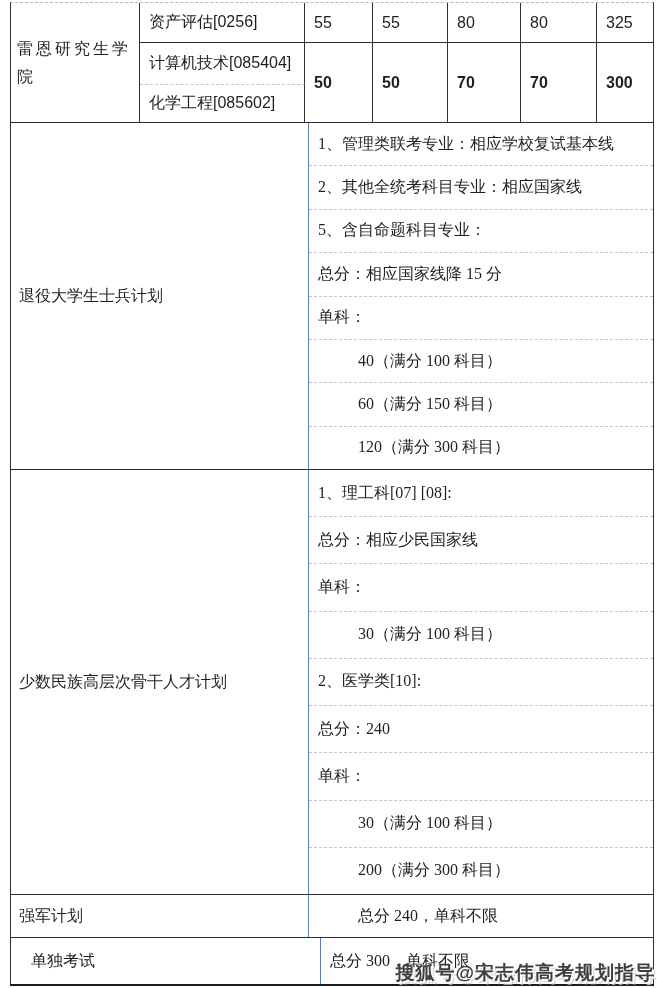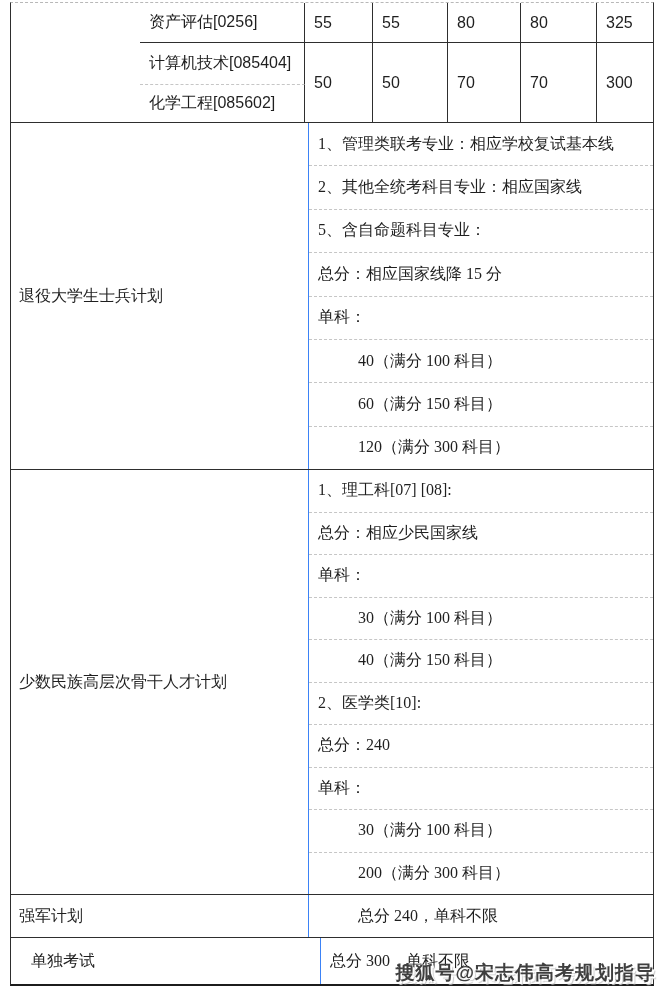--- a/index.html
+++ b/index.html
@@ -44,21 +44,21 @@
     grid-row: 1 / 4;
     grid-column: 1;
     letter-spacing: 3px;
     line-height: 1.75;
     padding-left: 6px;
     padding-right: 0;
   }
   .rb { border-bottom: 1px solid #2e2e2e; text-align: center; }
   .prog2 { grid-row: 2; grid-column: 2; border-bottom: 1px dashed #c6c6c6; }
   .prog3 { grid-row: 3; grid-column: 2; }
-  .mnum  { grid-row: 2 / 4; }
+  .mnum  { grid-row: 2 / 4; font-weight: bold; }
   
   .sec {
     display: grid;
     grid-template-columns: 298px 1fr;
     border-bottom: 1px solid #2e2e2e;
   }
   .sec-b { height: 347px; }
   .sec-c { height: 425px; }
   .sec-d { height: 43px; gap: 40px; }
   .sec-e { height: 46px; border-bottom: none; margin-left: 12px; }
@@ -92,20 +92,21 @@
     white-space: nowrap;
   }
 </style>
 </head>
 <body>
 
 <div class="page">
   <div class="table">
 
     <div class="sec-a">
+      <div class="cell school">雷恩研究生学院</div>
 
       <div class="cell rb" style="grid-row:1;grid-column:2;">资产评估[0256]</div>
       <div class="cell rb" style="grid-row:1;grid-column:3;">55</div>
       <div class="cell rb" style="grid-row:1;grid-column:4;">55</div>
       <div class="cell rb" style="grid-row:1;grid-column:5;">80</div>
       <div class="cell rb" style="grid-row:1;grid-column:6;">80</div>
       <div class="cell rb last" style="grid-row:1;grid-column:7;">325</div>
 
       <div class="cell prog2">计算机技术[085404]</div>
       <div class="cell prog3">化学工程[085602]</div>
@@ -131,21 +132,20 @@
       </div>
     </div>
 
     <div class="sec sec-c">
       <div class="label">少数民族高层次骨干人才计划</div>
       <div class="lines">
         <div class="line">1、理工科[07] [08]:</div>
         <div class="line">总分：相应少民国家线</div>
         <div class="line">单科：</div>
         <div class="line indent">30（满分 100 科目）</div>
-        <div class="line indent">40（满分 150 科目）</div>
         <div class="line">2、医学类[10]:</div>
         <div class="line">总分：240</div>
         <div class="line">单科：</div>
         <div class="line indent">30（满分 100 科目）</div>
         <div class="line indent">200（满分 300 科目）</div>
       </div>
     </div>
 
     <div class="sec sec-d">
       <div class="label">强军计划</div>

